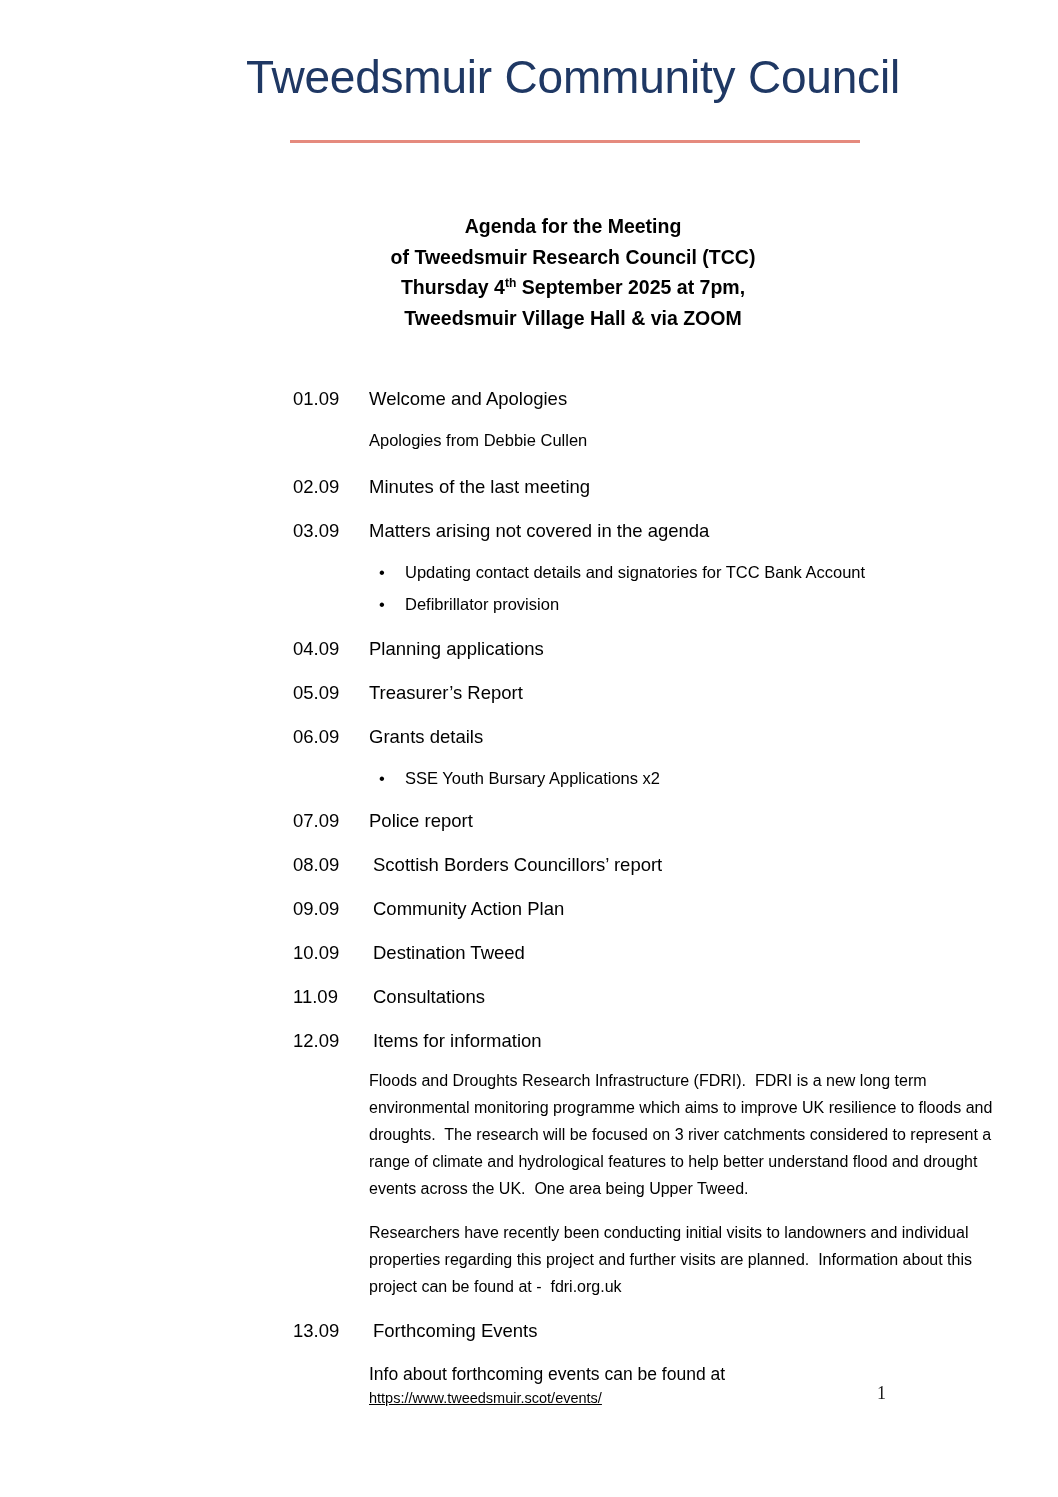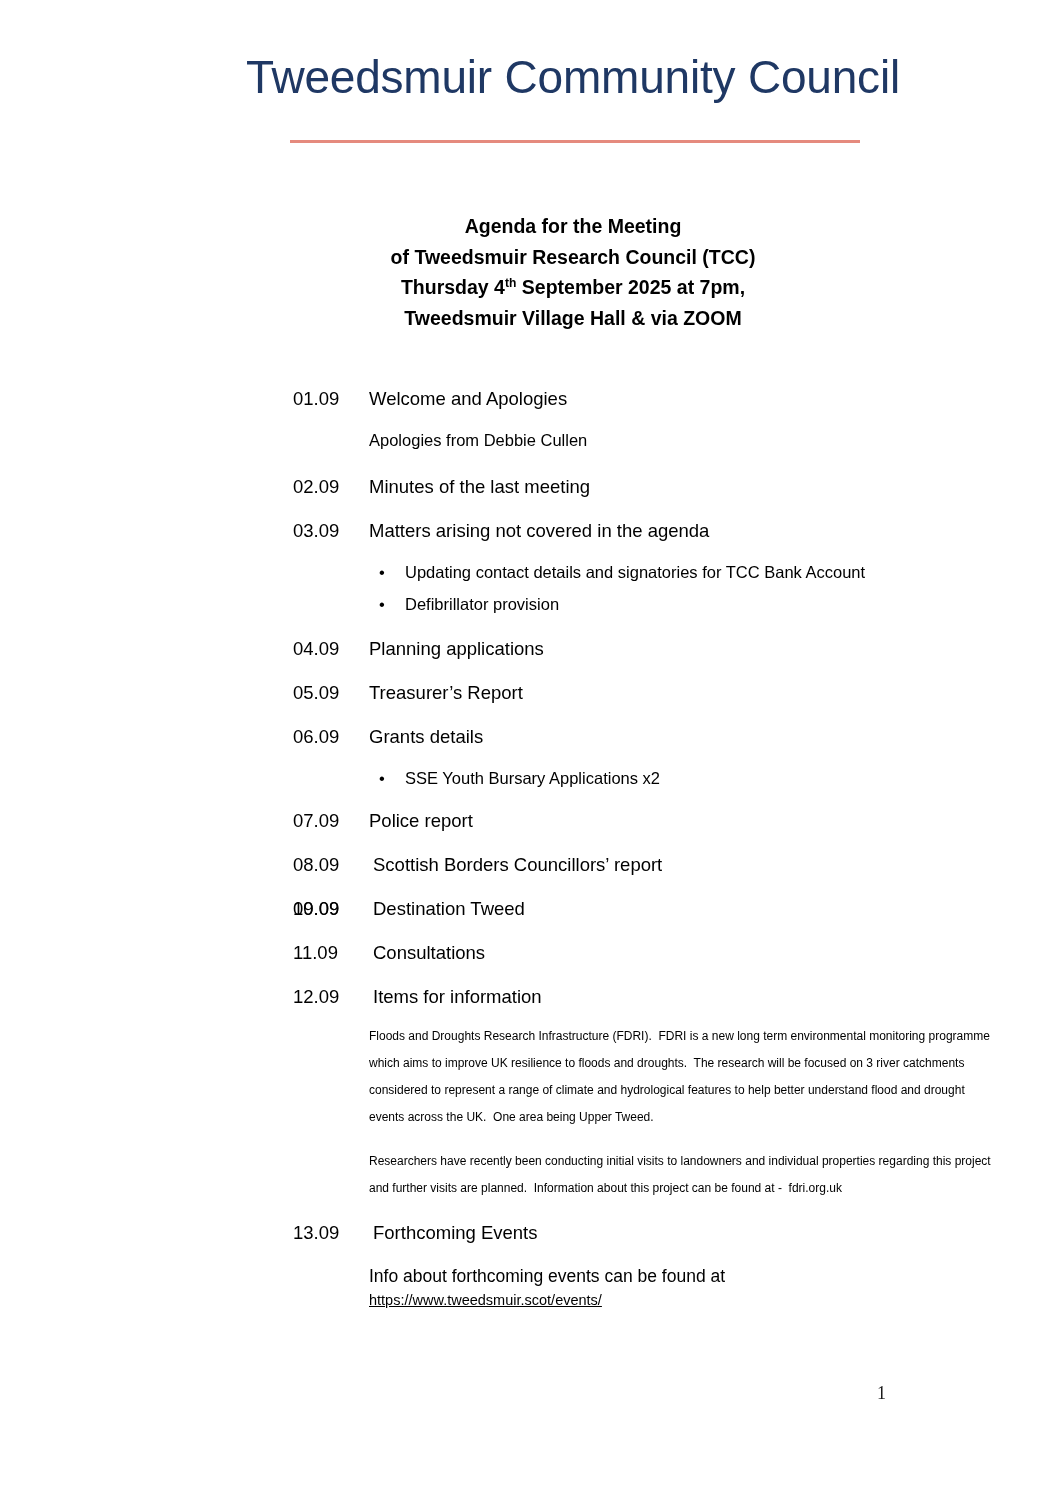--- a/index.html
+++ b/index.html
@@ -129,21 +129,21 @@
     left: -26px;
     top: 8px;
     font-size: 16.5px;
     line-height: 24px;
   }
 
   .para {
     display: block;
     margin-left: 317px;
     margin-right: 112px;
-    font-size: 12px;
+    font-size: 16px;
     line-height: 27px;
     margin-top: 13px;
     color: #000000;
     text-align: left;
     white-space: pre-wrap;
   }
   .para.tight { margin-top: 17px; }
 
   .events-note {
     display: block;
@@ -237,20 +237,21 @@
       <span class="item-title">Police report</span>
     </div>
 
     <div class="agenda-row shift" style="margin-top:14px;">
       <span class="item-num">08.09</span>
       <span class="item-title">Scottish Borders Councillors’ report</span>
     </div>
 
     <div class="agenda-row shift" style="margin-top:13px;">
       <span class="item-num">09.09</span>
+      <span class="item-title">Community Action Plan</span>
     </div>
 
     <div class="agenda-row shift" style="margin-top:14px;">
       <span class="item-num">10.09</span>
       <span class="item-title">Destination Tweed</span>
     </div>
 
     <div class="agenda-row shift" style="margin-top:14px;">
       <span class="item-num">11.09</span>
       <span class="item-title">Consultations</span>

